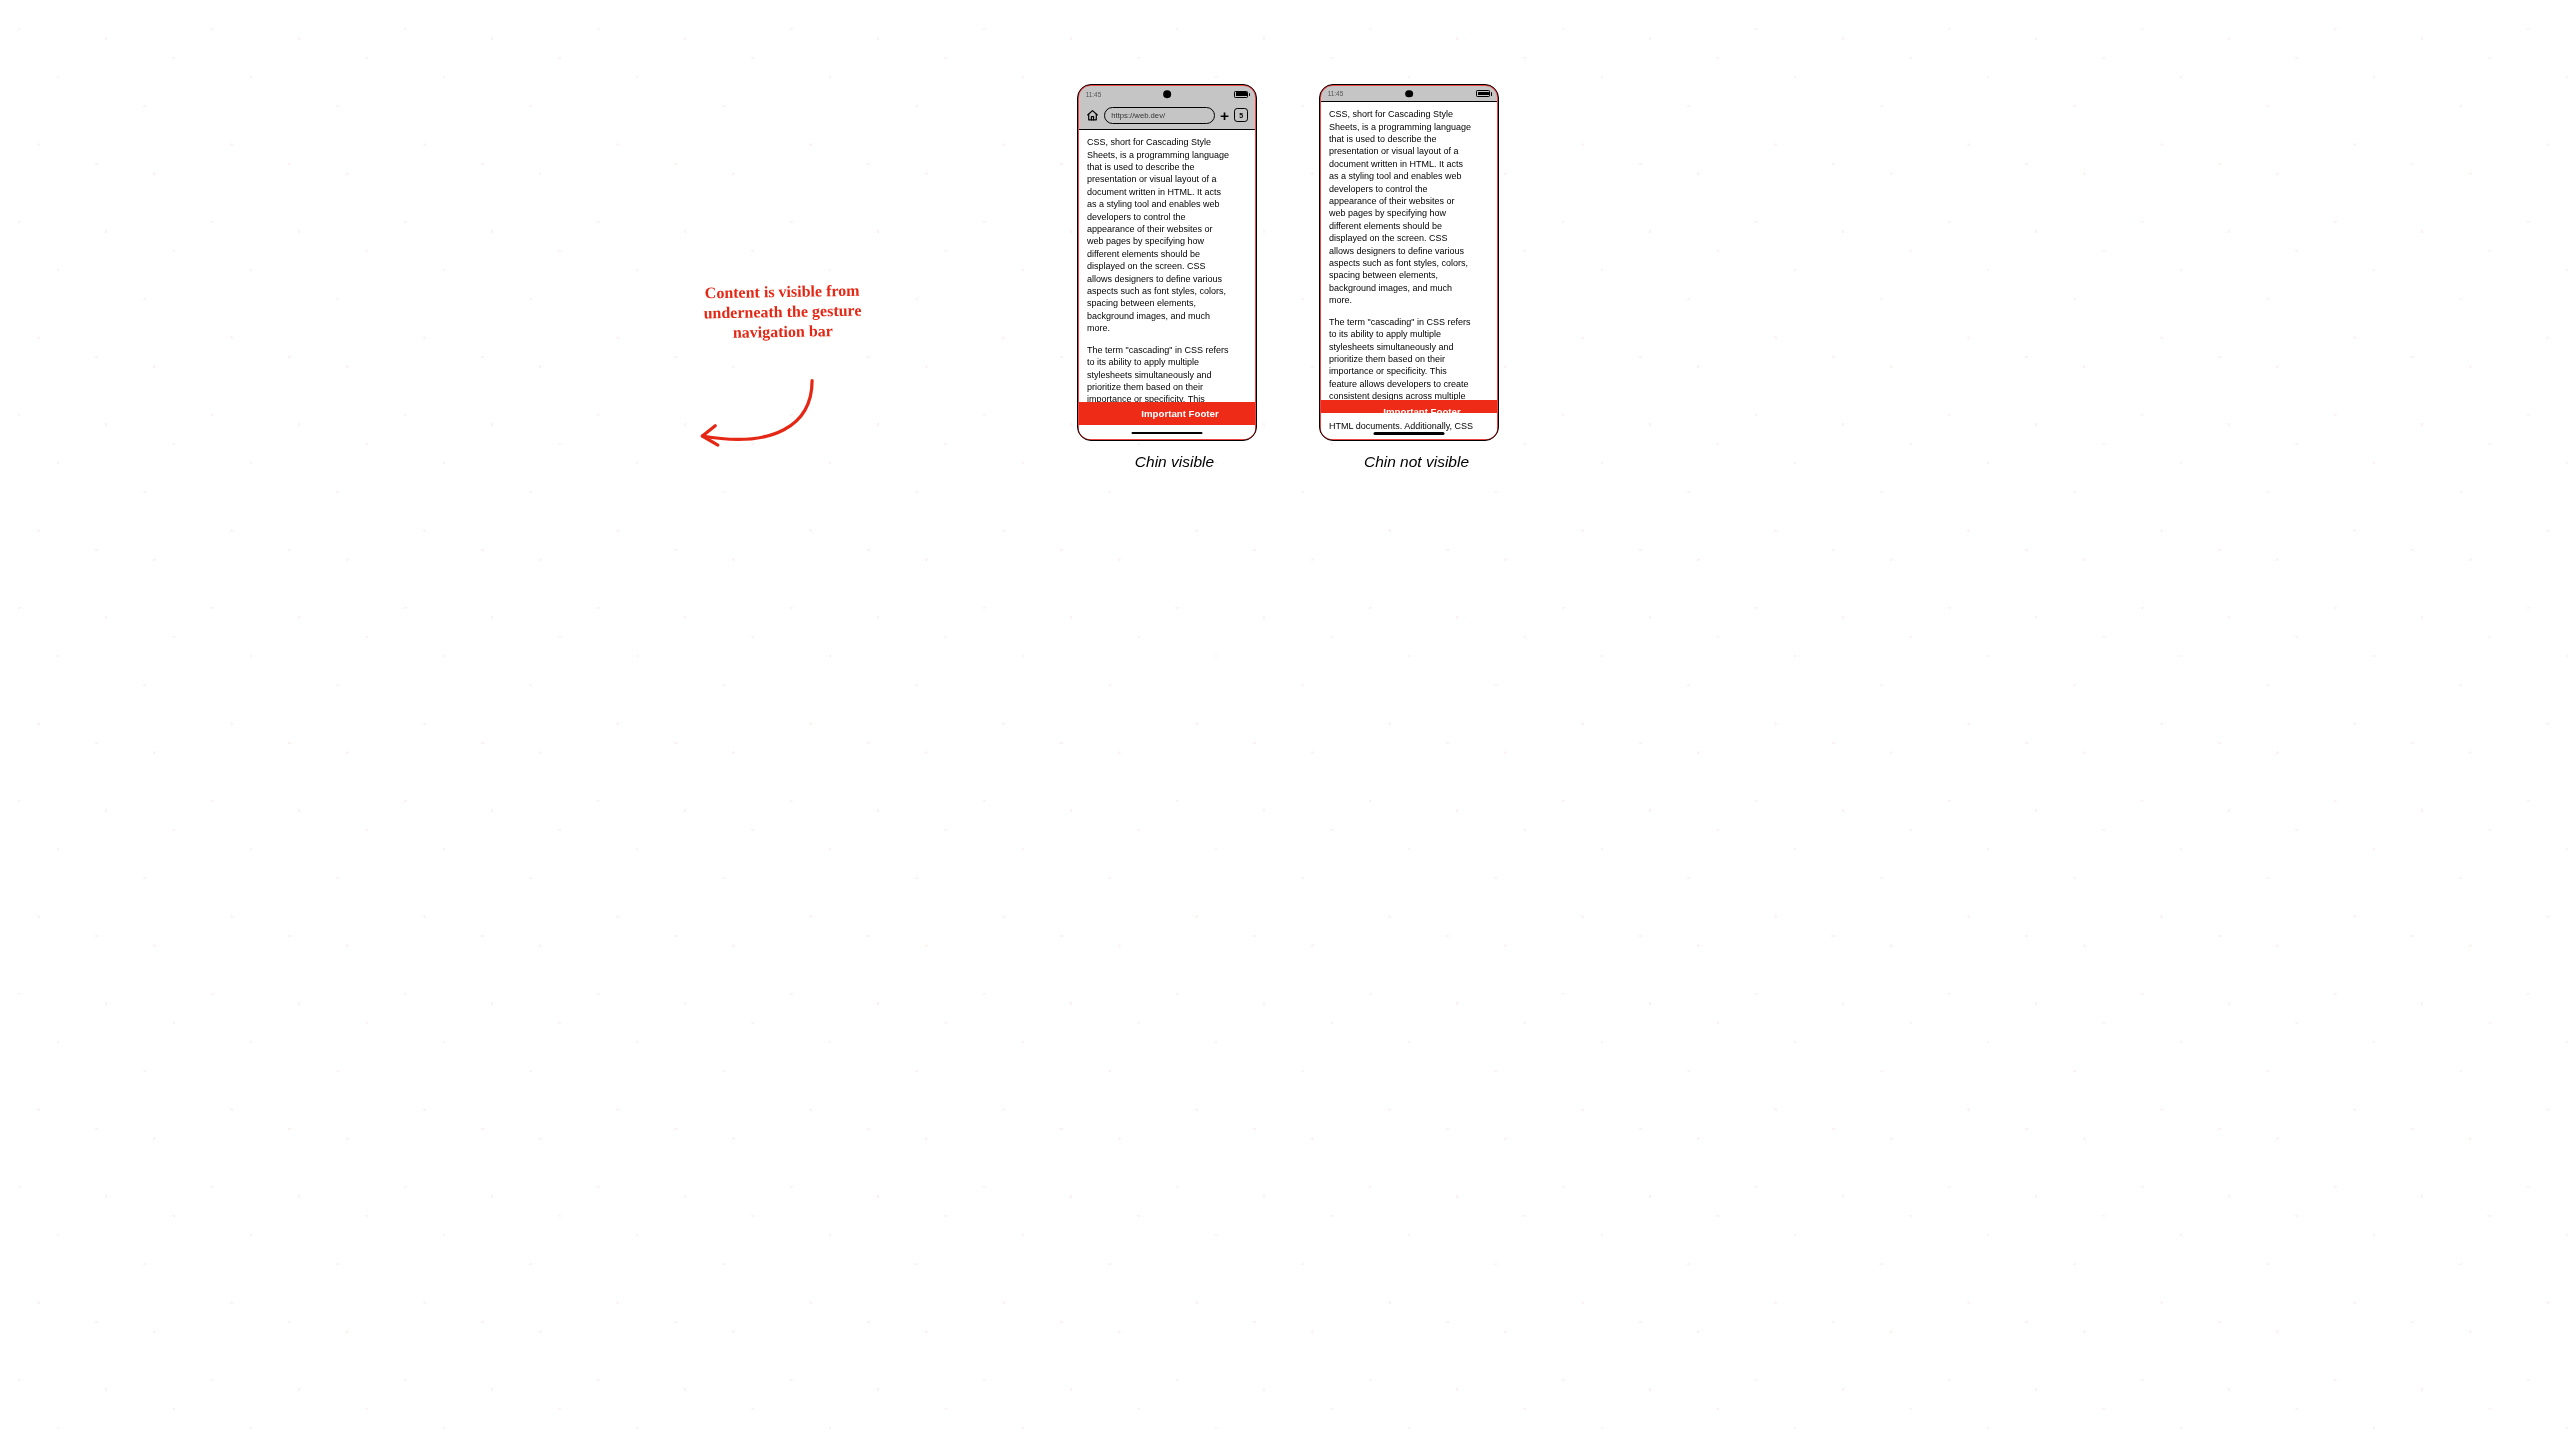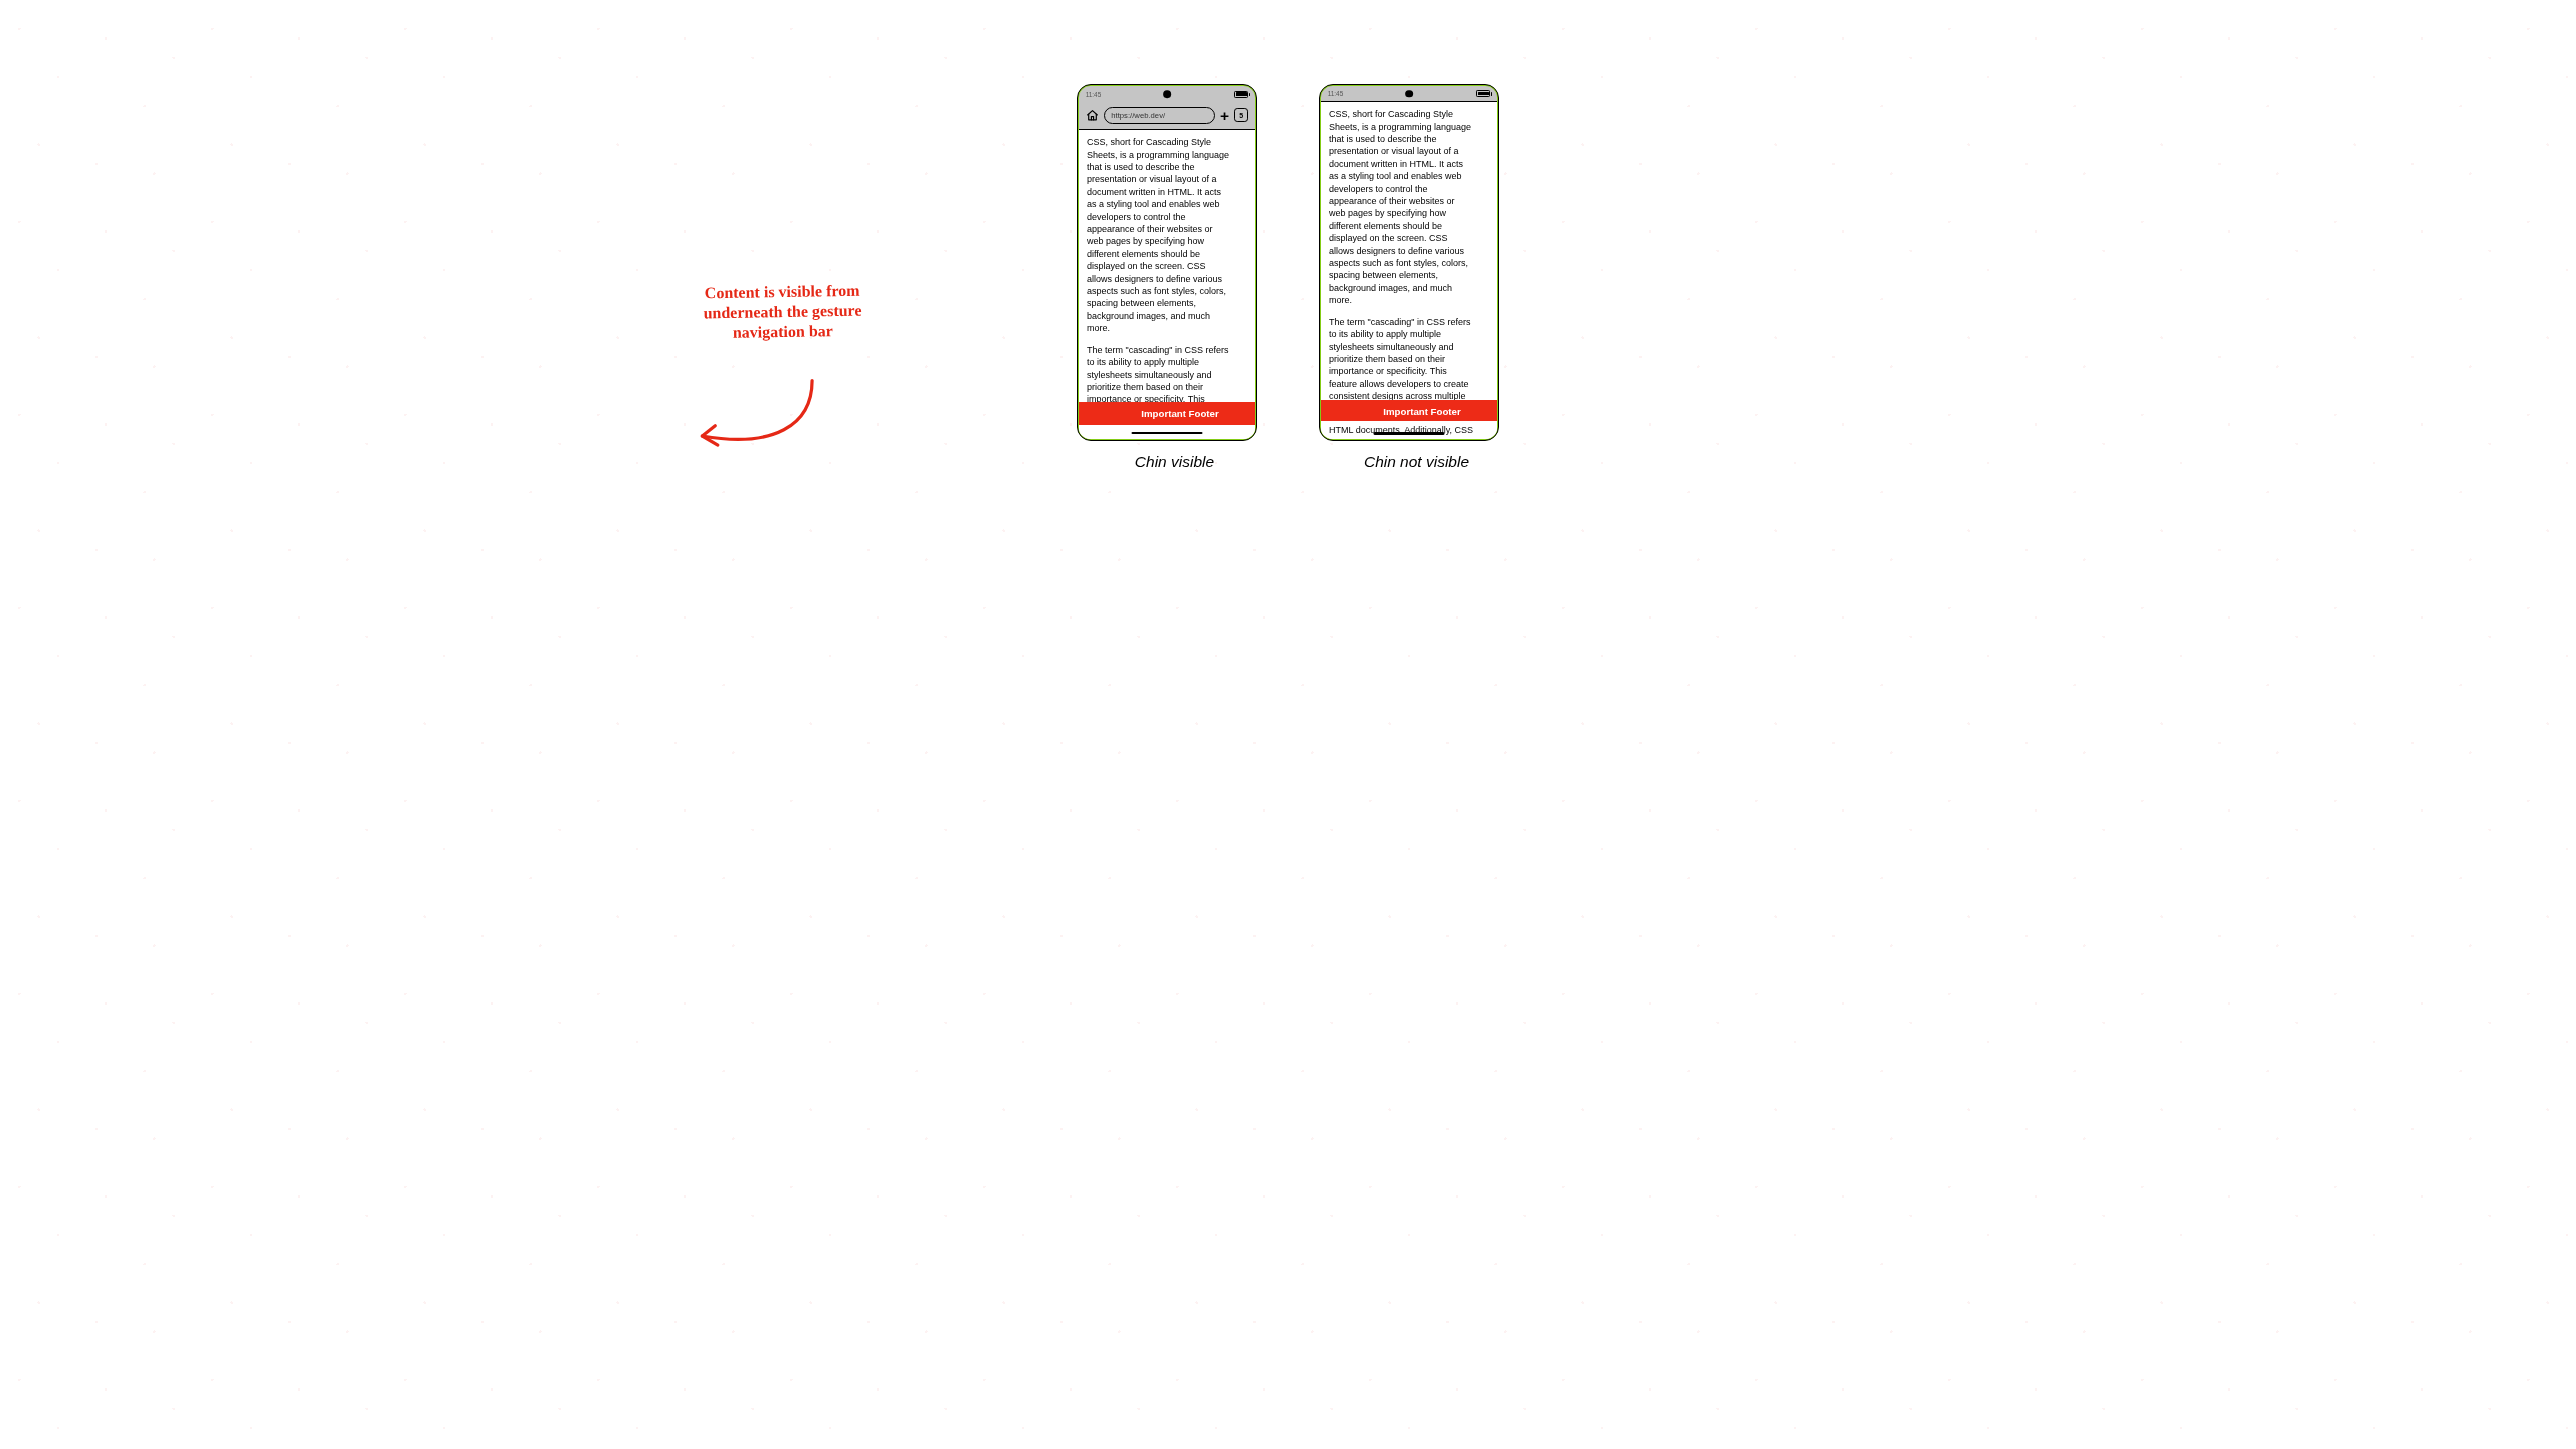--- a/index.html
+++ b/index.html
@@ -47,21 +47,21 @@
     font-family: "Helvetica Neue", Helvetica, Arial, sans-serif;
     margin-left: 15px;
   }
 
   
   .phone {
     width: 180px;
     height: 357px;
     border: 1.9px solid #000;
     border-radius: 14px;
-    background: #84cc16;
+    background: #ef4444;
     position: relative;
     overflow: hidden;
   }
   .phone-inner {
     position: absolute;
     inset: 1.3px;
     border-radius: 11.6px;
     background: #c5c5c5;
     overflow: hidden;
     display: flex;
@@ -270,21 +270,21 @@
         <div class="viewport">
           <div class="scroll">
             <p>CSS, short for Cascading Style Sheets, is a programming language that is used to describe the presentation or visual layout of a document written in HTML. It acts as a styling tool and enables web developers to control the appearance of their websites or web pages by specifying how different elements should be displayed on the screen. CSS allows designers to define various aspects such as font styles, colors, spacing between elements, background images, and much more.</p>
             <p>The term "cascading" in CSS refers to its ability to apply multiple stylesheets simultaneously and prioritize them based on their importance or specificity. This feature allows developers to create consistent designs across multiple web pages by defining common</p>
           </div>
 
           <div class="footer" style="bottom: 15.5px; background: rgb(237, 43, 23);">
             <span>Important Footer</span>
           </div>
 
-          <div style="position:absolute;left:0;right:0;bottom:0;height:18px;background:#fff;display:flex;align-items:center;padding:0 7.7px;font-size:9px;overflow:hidden;white-space:nowrap;">
+          <div style="position:absolute;left:0;right:0;bottom:0;height:26px;background:#fff;display:flex;align-items:center;padding:0 7.7px;font-size:9px;overflow:hidden;white-space:nowrap;">
             <span>HTML documents. Additionally, CSS</span>
           </div>
           <span class="gesture-bar" style="bottom:3.9px;"></span>
         </div>
       </div>
     </div>
     <div class="caption">Chin not visible</div>
   </div>
 
 </div>

